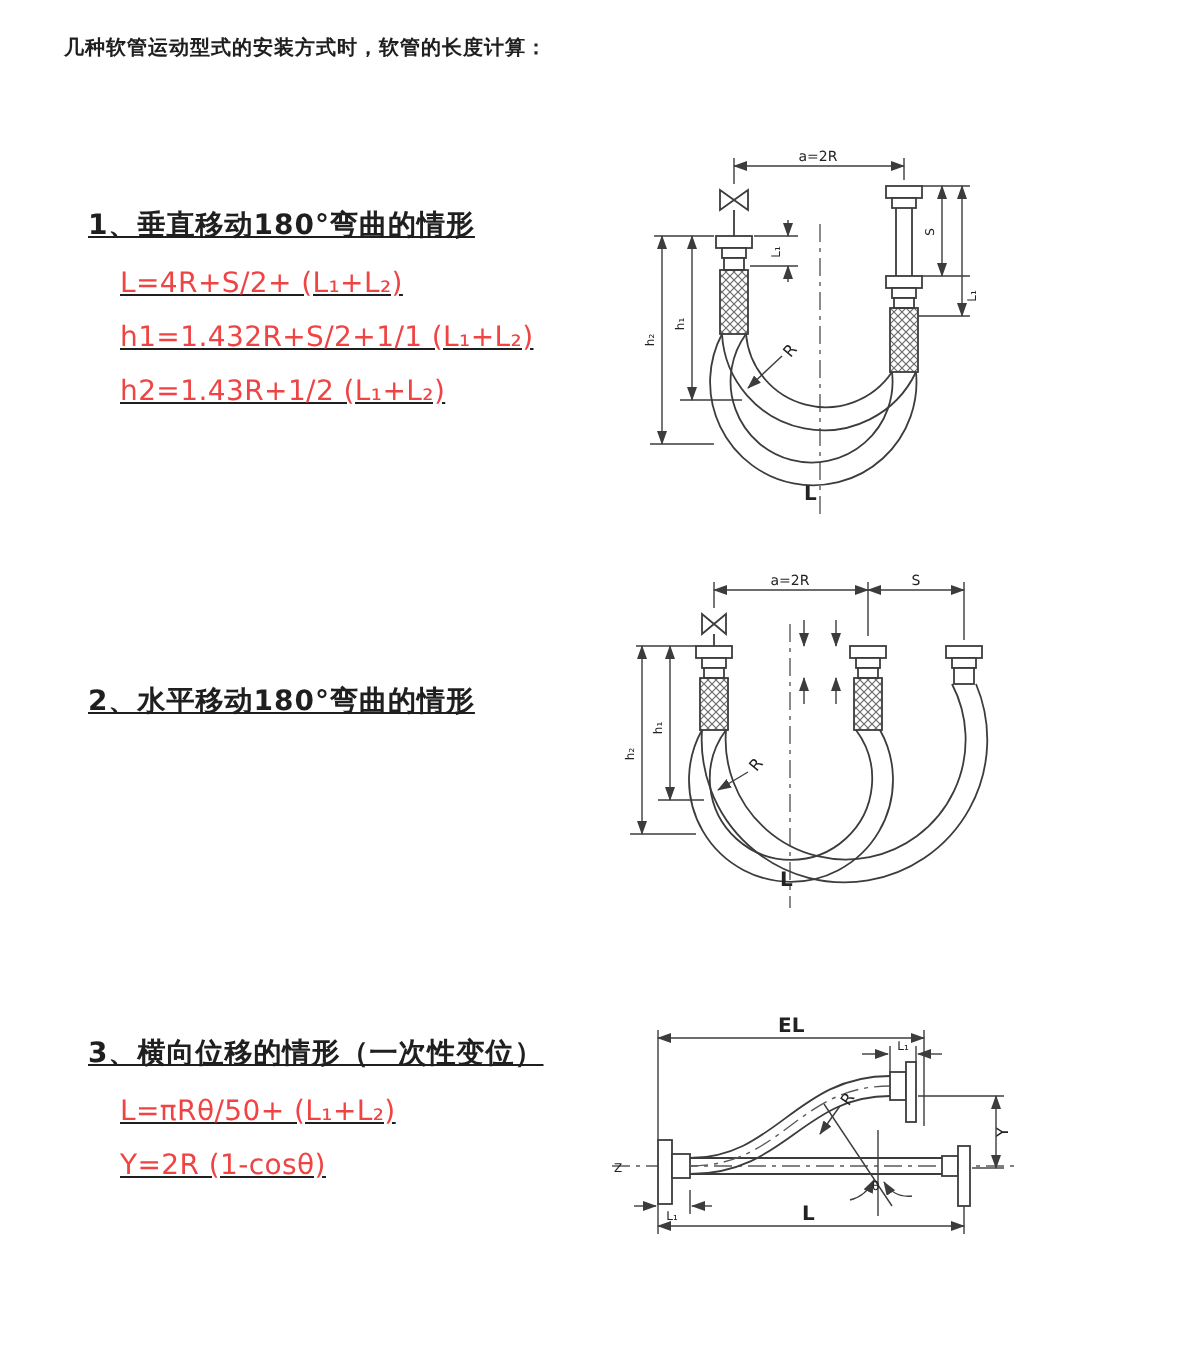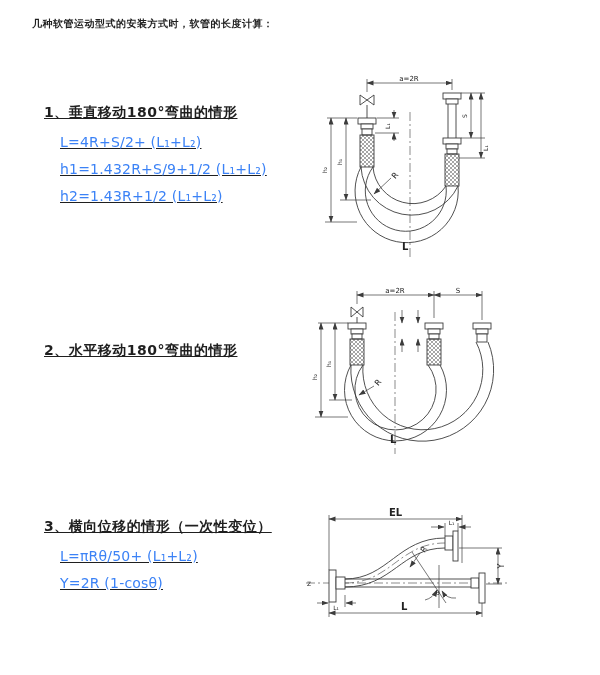--- a/index.html
+++ b/index.html
@@ -7,21 +7,21 @@
     width:600px;height:675px;background:#ffffff;position:relative;
     font-family:"DejaVu Sans","Liberation Sans",sans-serif;color:#1f1f1f;overflow:hidden;
   }
   .title{
     position:absolute;left:32px;top:17px;font-size:10px;font-weight:600;
     letter-spacing:0.5px;white-space:nowrap;
   }
   .section{position:absolute;left:44px;text-decoration:underline;}
   .sec-heading{font-size:14px;font-weight:600;letter-spacing:0.5px;white-space:nowrap;}
   .formulas{margin-left:16px;margin-top:7px;}
-  .formula{font-size:14px;line-height:27px;letter-spacing:0.2px;white-space:nowrap;color:#3b82f6;}
+  .formula{font-size:14px;line-height:27px;letter-spacing:0.2px;white-space:nowrap;color:#ef4444;}
   #sec1{top:104px;}
   #sec2{top:302px;margin-top:40px;}
   #sec3{top:518px;}
   .dia{position:absolute;}
   #dia1{left:313px;top:70px;}
   #dia2{left:308px;top:282px;}
   #dia3{left:298px;top:503px;}
   svg .ln{stroke:#3c3c3c;stroke-width:0.9;fill:none;}
   svg .fl{stroke:#3c3c3c;stroke-width:0.9;fill:#ffffff;}
   svg .br{stroke:#3c3c3c;stroke-width:0.9;fill:url(#braidp);}
@@ -32,21 +32,21 @@
 </style>
 </head>
 <body>
 
 <div class="title">几种软管运动型式的安装方式时，软管的长度计算：</div>
 
 <div class="section" id="sec1">
   <div class="sec-heading">1、垂直移动180°弯曲的情形</div>
   <div class="formulas">
     <div class="formula">L=4R+S/2+ (L₁+L₂)</div>
-    <div class="formula">h1=1.432R+S/9+1/2 (L₁+L₂)</div>
+    <div class="formula">h1=1.432R+S/2+1/1 (L₁+L₂)</div>
     <div class="formula">h2=1.43R+1/2 (L₁+L₂)</div>
   </div>
 </div>
 
 <div class="section" id="sec2">
   <div class="sec-heading">2、水平移动180°弯曲的情形</div>
 </div>
 
 <div class="section" id="sec3">
   <div class="sec-heading">3、横向位移的情形（一次性变位）</div>

